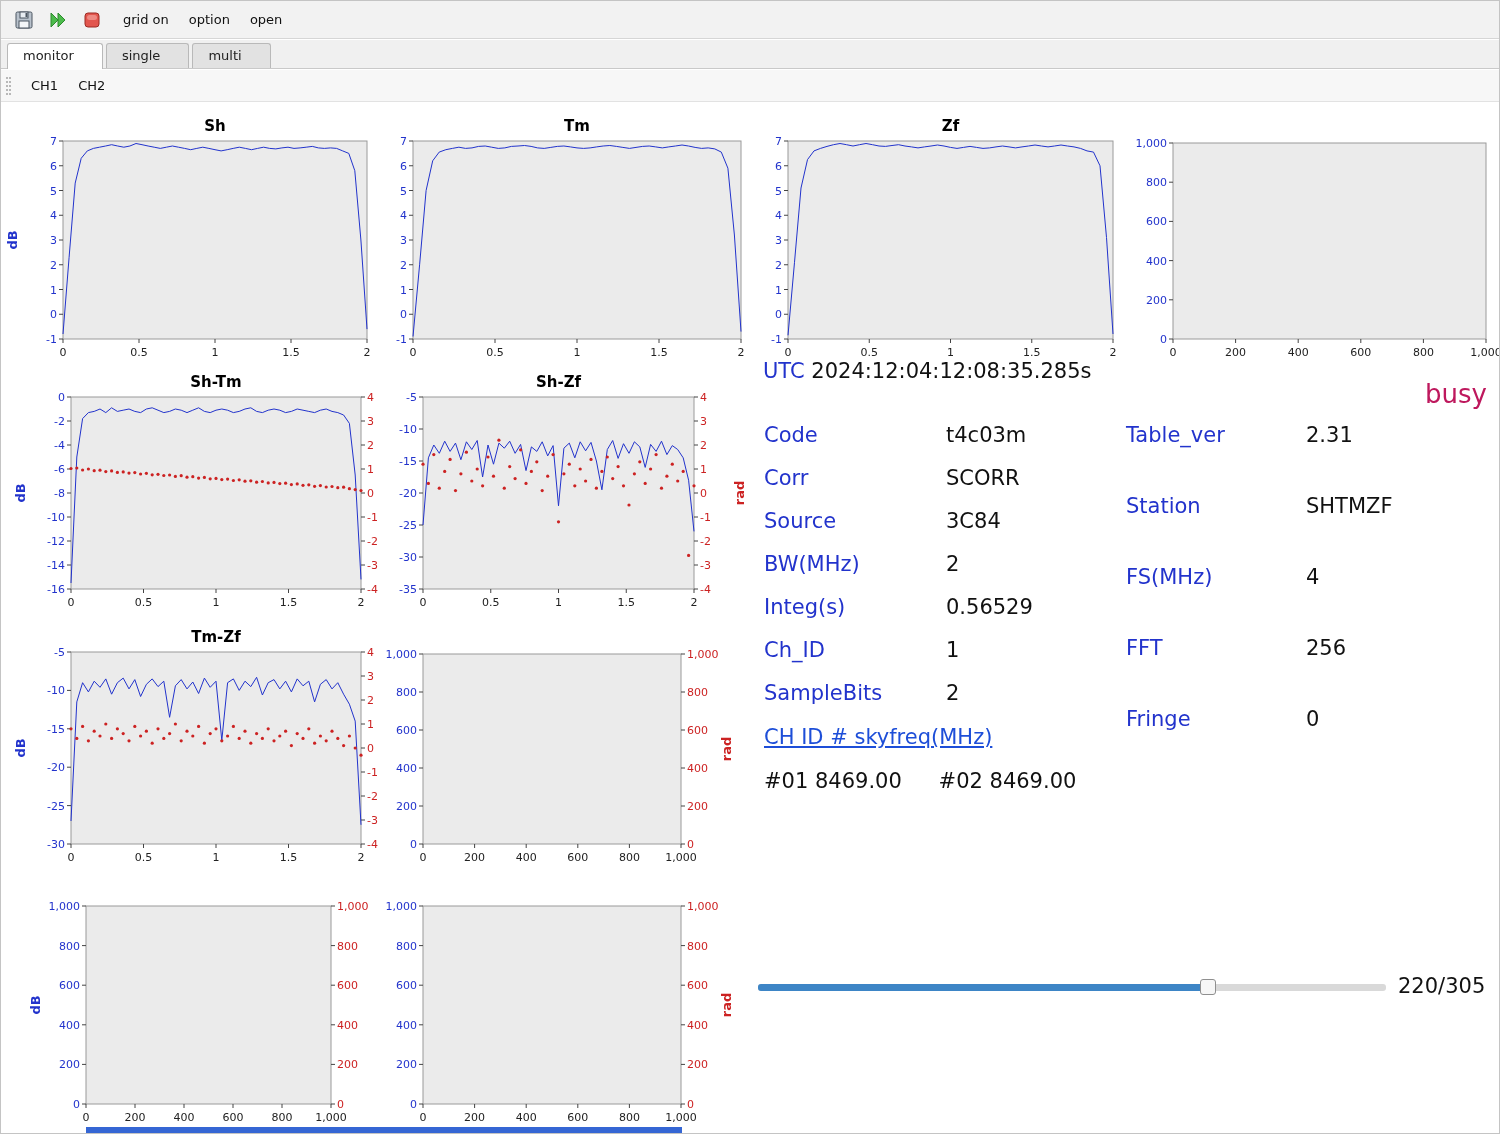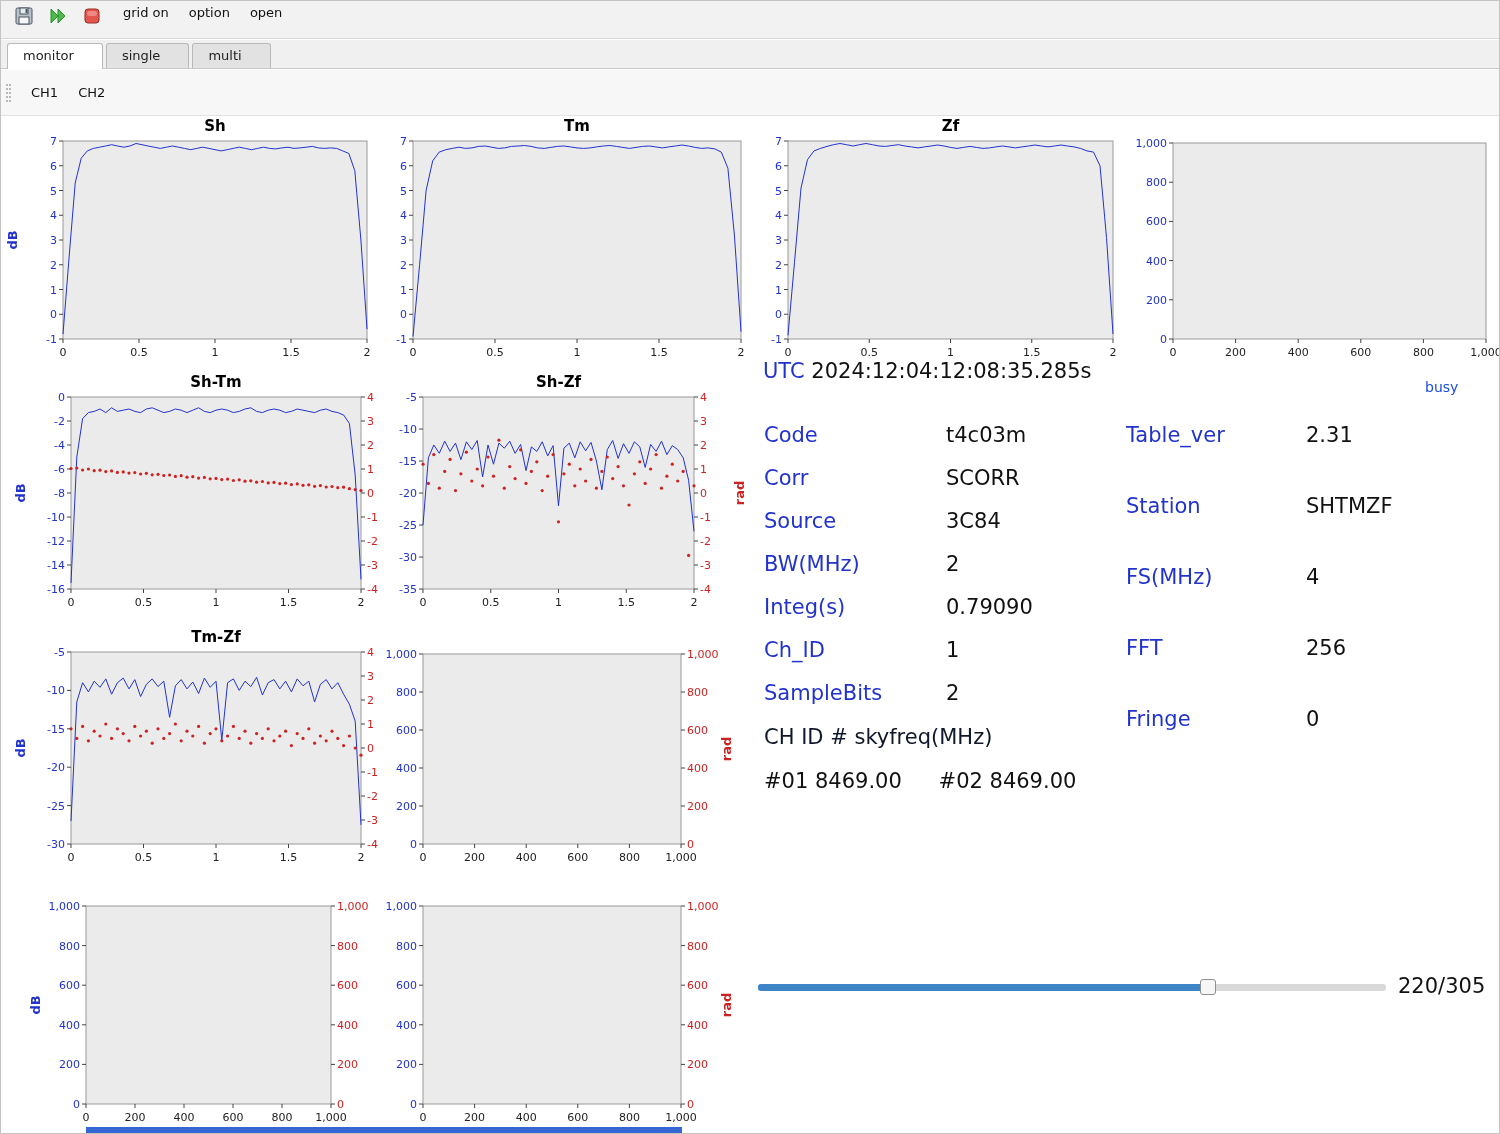--- a/index.html
+++ b/index.html
@@ -1,54 +1,54 @@
 <!DOCTYPE html>
 <html><head>
 <meta charset="utf-8">
 <style>
   * { box-sizing: border-box; }
   body { margin:0; background:#e8e8e8; font-family:"DejaVu Sans", sans-serif; }
   .app { position:relative; width:1500px; height:1134px; background:#ffffff; overflow:hidden; border:1px solid #c4c4c4; }
 
   
   .toolbar { position:absolute; top:0; left:0; right:0; height:38px; background:#f2f2f2;
-             border-bottom:1px solid #d6d6d6; display:flex; align-items:flex-start; padding-left:8px; }
+             border-bottom:1px solid #d6d6d6; display:flex; align-items:center; padding-left:8px; }
   .tb-btn { width:30px; height:30px; display:flex; align-items:center; justify-content:center;
             margin-right:4px; border-radius:3px; }
   .menu-item { font-size:13px; color:#111; padding:4px 8px; margin-left:4px; cursor:default; }
 
   
   .tabbar { position:absolute; top:39px; left:0; right:0; height:29px; background:#f0f0f0;
             border-bottom:1px solid #c9c9c9; display:flex; align-items:flex-end; padding-left:6px; }
   .tab { font-size:13px; color:#222; padding:4px 28px 5px 15px; background:#e2e2e2;
          border:1px solid #b9b9b9; border-bottom:none; border-radius:3px 3px 0 0; margin-right:3px; }
   .tab.active { background:#ffffff; position:relative; top:1px; padding-bottom:6px; }
 
   
-  .chbar { position:absolute; top:69px; left:0; right:0; height:46px; background:#f7f7f7;
+  .chbar { position:absolute; top:69px; left:0; right:0; height:32px; background:#f7f7f7;
            border-bottom:1px solid #e2e2e2; display:flex; align-items:center; }
   .handle { width:5px; height:18px; border-left:2px dotted #b8b8b8; border-right:2px dotted #b8b8b8;
             margin:0 10px 0 5px; }
   .ch-btn { font-size:13px; color:#111; padding:4px 10px; border-radius:3px; }
 
   
   .chart { position:absolute; }
 
   
   .utc-line { position:absolute; left:762px; top:358px; font-size:21px; color:#111; white-space:nowrap; }
   .blue-label { color:#2233cc; }
-  .busy { position:absolute; left:1424px; top:378px; font-size:14px; color:#1d4ed8; }
+  .busy { position:absolute; left:1424px; top:378px; font-size:26px; color:#be185d; }
   .info-grid { position:absolute; display:flex; flex-direction:column; }
   .info-grid.left-col { left:763px; top:422px; }
   .info-grid.right-col { left:1125px; top:422px;gap:28px; }
   .irow { height:43px; display:flex; align-items:flex-start; font-size:21px; }
   .ilabel { width:182px; color:#2233cc; }
   .right-col .ilabel { width:180px; }
   .ivalue { color:#111; }
-  .ch-header { position:absolute; left:763px; top:724px; font-size:21px; color:#0f172a; }
+  .ch-header { position:absolute; left:763px; top:724px; font-size:21px; color:#1d4ed8;text-decoration:underline; }
   .freq-line { position:absolute; left:763px; top:768px; font-size:21px; color:#111;text-align:right; }
   .freq-line span { margin-right:30px; }
 
   
   .slider-track { position:absolute; left:757px; top:983px; width:628px; height:7px;
                   background:#d9d9d9; border-radius:3px; }
   .slider-fill { width:450px; height:7px; background:#3d85c6; border-radius:3px; }
   .slider-thumb { position:absolute; left:1199px; top:978px; width:16px; height:16px;
                   background:#f6f6f6; border:1px solid #8f8f8f; border-radius:3px; }
   .slider-label { position:absolute; left:1397px; top:973px; font-size:21px; color:#111; }
@@ -663,21 +663,21 @@
     <div class="irow">
         <span class="ilabel">Source</span>
         <span class="ivalue">3C84</span>
       </div>
     <div class="irow">
         <span class="ilabel">BW(MHz)</span>
         <span class="ivalue">2</span>
       </div>
     <div class="irow">
         <span class="ilabel">Integ(s)</span>
-        <span class="ivalue">0.79090</span>
+        <span class="ivalue">0.56529</span>
       </div>
     <div class="irow">
         <span class="ilabel">Ch_ID</span>
         <span class="ivalue">1</span>
       </div>
     <div class="irow">
         <span class="ilabel">SampleBits</span>
         <span class="ivalue">2</span>
       </div>
   </div>

